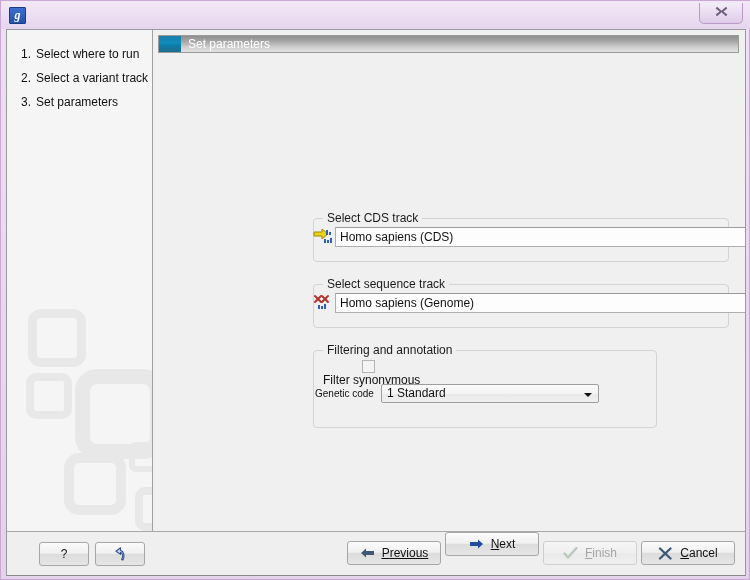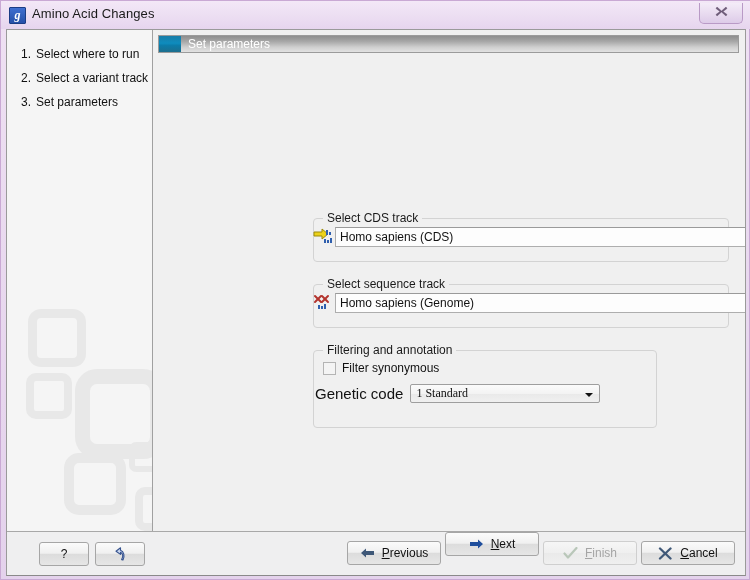--- a/index.html
+++ b/index.html
@@ -218,55 +218,55 @@
     overflow: hidden;
   }
 
   
   .checkbox-row {
     position: absolute;
     left: 170px; top: 330px;
     display: flex;
     align-items: center;
     height: 16px;
+    flex-direction: column;
   }
   .checkbox {
     width: 13px; height: 13px;
     box-sizing: border-box;
     background: #f4f4f4;
     border: 1px solid #b4b4b4;
     margin-right: 6px;
     flex: none;
     cursor: pointer;
   }
   .checkbox-label { font-size: 12px; color: #111; white-space: nowrap; }
 
   .genetic-row {
     position: absolute;
     left: 162px; top: 353px;
     display: flex;
     align-items: center;
     height: 20px;
   }
-  .genetic-label { font-size: 15px; color: #111; margin-right: 7px; white-space: nowrap; }
+  .genetic-label { font-size: 10px; color: #111; margin-right: 7px; white-space: nowrap; }
   .combo {
     position: relative;
-    width: 190px; height: 19px;
+    width: 218px; height: 19px;
     box-sizing: border-box;
     background: linear-gradient(to bottom, #fbfbfb 0%, #f3f3f3 50%, #e9e9e9 51%, #f0f0f0 100%);
     border: 1px solid #9e9e9e;
     border-radius: 2px;
     font-size: 12px;
     color: #111;
     line-height: 17px;
     padding: 0 18px 0 5px;
     white-space: nowrap;
     overflow: hidden;
     cursor: pointer;
-    font-family: Liberation Serif, serif;
   }
   .combo-arrow {
     position: absolute;
     right: 6px; top: 8px;
     width: 0; height: 0;
     border-left: 4px solid transparent;
     border-right: 4px solid transparent;
     border-top: 4px solid #111;
   }
 
@@ -297,35 +297,34 @@
     white-space: nowrap;
   }
   .btn.disabled {
     color: #a5a5a5;
     border-color: #cfcfcf;
     background: linear-gradient(to bottom, #f6f6f6 0%, #efefef 50%, #eaeaea 51%, #efefef 100%);
     cursor: default;
   }
   #btn-help  { left: 32px;  top: 10px; width: 50px; }
   #btn-reset { left: 88px;  top: 10px; width: 50px; }
-  #btn-prev  { left: 340px; top: 9px;  width: 94px; }
+  #btn-prev  { left: 340px; top: 9px;  width: 94px; text-decoration: underline; }
   #btn-next  { left: 438px; top: 0;  width: 94px; }
   #btn-finish{ left: 536px; top: 9px;  width: 94px; }
   #btn-cancel{ left: 634px; top: 9px;  width: 94px; }
   .mnem { text-decoration: underline; }
   .btn-ico { flex: none; display: flex; align-items: center; }
 </style>
 </head>
 <body>
 
 <div class="window">
 
   <div class="titlebar">
     <div class="app-icon">g</div>
-    <div class="title-text">Amino Acid Changes</div>
     <div class="close-btn">
       <svg width="13" height="11" viewBox="0 0 13 11">
         <path d="M2 1 L6.5 5 L11 1 L12 2.5 L8 5.5 L12 8.5 L11 10 L6.5 6 L2 10 L1 8.5 L5 5.5 L1 2.5 Z" fill="#6d5a78" stroke="#5b4a66" stroke-width="0.4"></path>
       </svg>
     </div>
   </div>
 
   <div class="frame-inner">
 
     <div class="sidebar">

